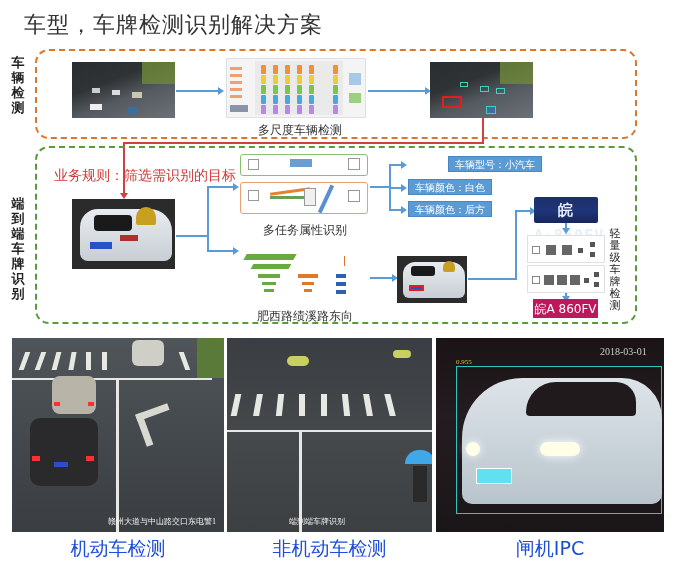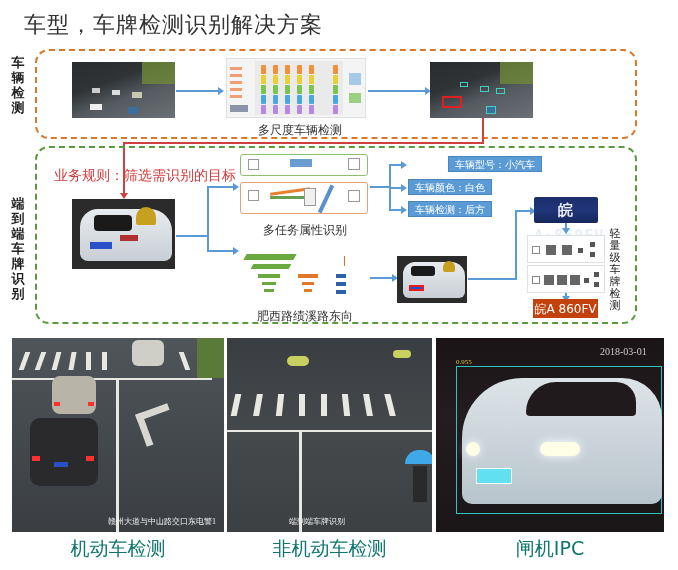--- a/index.html
+++ b/index.html
@@ -17,24 +17,24 @@
   .hline { position: absolute; height: 2px; background: #5b9bd5; }
   .vline { position: absolute; width: 2px; background: #5b9bd5; }
   .arrowhead { position: absolute; width: 0; height: 0; border-top: 4px solid transparent; border-bottom: 4px solid transparent; border-left: 6px solid #5b9bd5; }
   .arrowdown { position: absolute; width: 0; height: 0; border-left: 4px solid transparent; border-right: 4px solid transparent; border-top: 6px solid #5b9bd5; }
   .red-line-h { position: absolute; height: 2px; background: #d04040; }
   .red-line-v { position: absolute; width: 2px; background: #d04040; }
   .red-arrow { position: absolute; width: 0; height: 0; border-left: 4px solid transparent; border-right: 4px solid transparent; border-top: 6px solid #d04040; }
   .rule-text { position: absolute; left: 54px; top: 167px; font-size: 14px; color: #d03a3a; }
   .attr-box { position: absolute; background: #5b9bd5; color: #fff; font-size: 10px; padding: 2px 6px; height: 16px; line-height: 12px; border: 1px solid #4a86c0; white-space: nowrap; }
   .plate-img { position: absolute; background: linear-gradient(180deg,#1c2e6a,#20357a 50%,#16275c); color: #e8eef8; font-weight: bold; font-size: 15px; font-family: "DejaVu Sans Mono", monospace; text-align: center; line-height: 26px; letter-spacing: 1px; border-radius: 2px; }
-  .plate-result { position: absolute; background: #c2410c; color: #fff; font-size: 12px; text-align: center; line-height: 20px; }
+  .plate-result { position: absolute; background: #be185d; color: #fff; font-size: 12px; text-align: center; line-height: 20px; }
   .diagram-img { position: absolute; background: #f6f7f9; border: 1px solid #dde1e6; }
   .e2e-label { position: absolute; font-size: 11px; line-height: 12px; width: 12px; text-align: center; color: #222; }
-  .bottom-caption { position: absolute; font-size: 19px; color: #0f766e; text-align: center; }
+  .bottom-caption { position: absolute; font-size: 19px; color: #1d4ed8; text-align: center; }
   .cell { position: absolute; width: 5px; height: 9px; border-radius: 1px; }
   .stripe { position: absolute; background: #e8e8e2; }
   .car-shape { position: absolute; border-radius: 18px 22px 8px 8px; }
   .overlay-txt { position: absolute; font-size: 8px; color: #f0f0f0; white-space: nowrap; font-family: Liberation Serif, serif; }
 </style>
 </head>
 <body>
 
 <div class="abs title">车型，车牌检测识别解决方案</div>
 
@@ -171,21 +171,21 @@
 <div class="vline" style="left:389px;top:164px;height:46px;"></div>
 <div class="hline" style="left:389px;top:164px;width:14px;"></div>
 <div class="arrowhead" style="left:401px;top:161px;"></div>
 <div class="hline" style="left:389px;top:187px;width:14px;"></div>
 <div class="arrowhead" style="left:401px;top:184px;"></div>
 <div class="hline" style="left:389px;top:209px;width:14px;"></div>
 <div class="arrowhead" style="left:401px;top:206px;"></div>
 
 <div class="attr-box" style="left:408px;top:156px;margin-left:40px;">车辆型号：小汽车</div>
 <div class="attr-box" style="left:408px;top:179px;">车辆颜色：白色</div>
-<div class="attr-box" style="left:408px;top:201px;">车辆检测：后方</div>
+<div class="attr-box" style="left:408px;top:201px;">车辆颜色：后方</div>
 
 <div class="hline" style="left:370px;top:277px;width:24px;"></div>
 <div class="arrowhead" style="left:392px;top:274px;"></div>
 
 <div class="photo" style="left:397px;top:256px;width:70px;height:47px;background:#2b2b2b;">
   <div class="car-shape" style="left:6px;top:6px;width:62px;height:36px;background:linear-gradient(180deg,#e8ecf0,#c8ced4);border-radius:12px 14px 6px 6px;"></div>
   <div class="abs" style="left:14px;top:10px;width:24px;height:10px;background:#1a1a1a;border-radius:3px;"></div>
   <div class="abs" style="left:46px;top:5px;width:12px;height:11px;background:#c8a020;border-radius:6px 6px 2px 2px;"></div>
   <div class="abs" style="left:12px;top:29px;width:15px;height:6px;border:2px solid #e02020;background:#2a50c8;"></div>
 </div>

